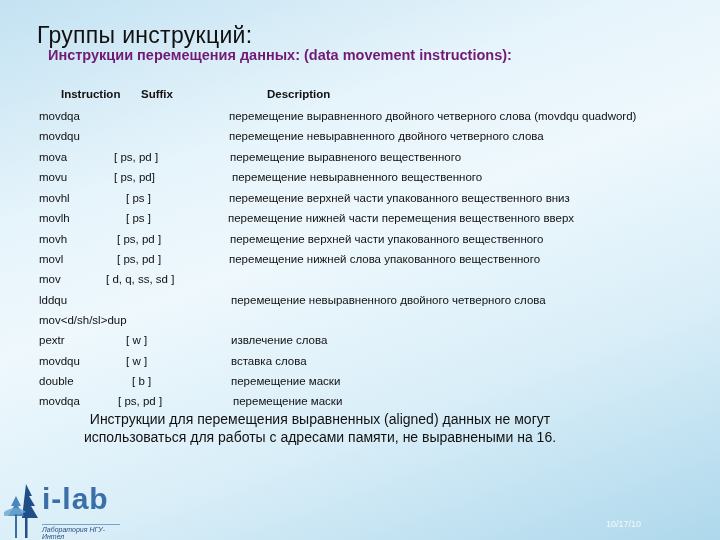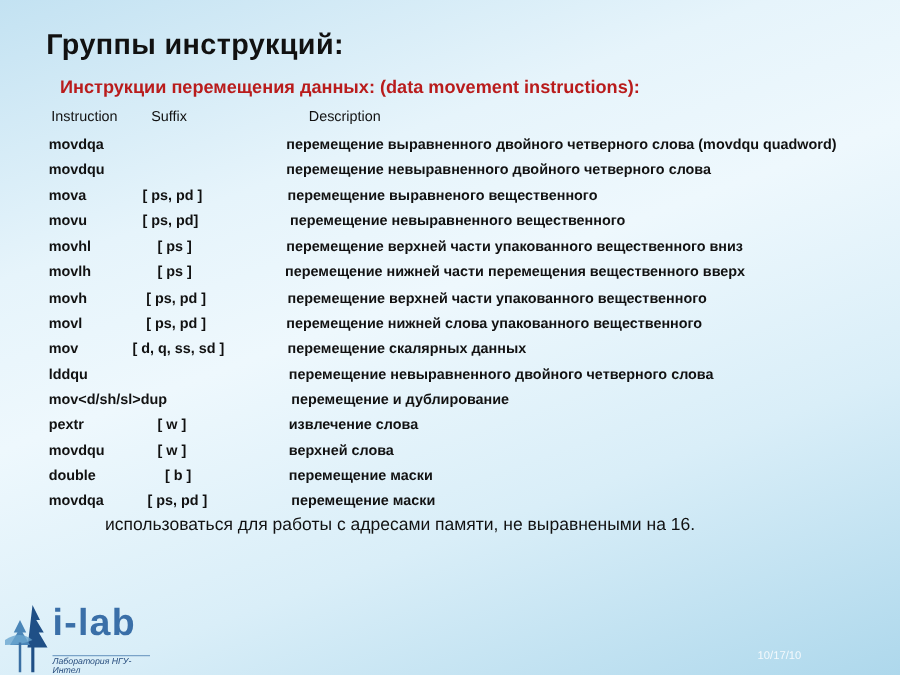--- a/index.html
+++ b/index.html
@@ -2,28 +2,28 @@
 <html><head>
 <meta charset="utf-8">
 <style>
   html, body { margin:0; padding:0; }
   body {
     width:720px; height:540px; overflow:hidden; position:relative;
     font-family:"Liberation Sans", sans-serif; color:#111;
     background: linear-gradient(160deg, #c3e2f2 0%, #e6f4fb 28%, #eef8fd 45%, #d9eef8 70%, #aed8ec 100%);
   }
   .title {
-    position:absolute; left:37px; top:22px; font-size:23px; font-weight:bold;
+    position:absolute; left:37px; top:22px; font-size:23px; font-weight:normal;
     letter-spacing:0.3px; color:#111;text-align:right;
   }
   .subtitle {
-    position:absolute; left:48px; top:62px; font-size:14.5px; font-weight:bold; color:#b91c1c;
+    position:absolute; left:48px; top:47px; font-size:14.5px; font-weight:bold; color:#701a75;
   }
-  .hdr { position:absolute; top:88px; font-size:11.5px; font-weight:normal; color:#111; }
-  .row { position:absolute; left:0; width:720px; height:20px; font-size:11.5px; font-weight:bold; }
+  .hdr { position:absolute; top:88px; font-size:11.5px; font-weight:bold; color:#111;margin-left:20px; }
+  .row { position:absolute; left:0; width:720px; height:20px; font-size:11.5px; font-weight:normal; }
   .row span { position:absolute; top:0; white-space:nowrap; }
   .note {
     position:absolute; left:30px; top:410px; width:580px; text-align:center;
     font-size:14px; line-height:18px; color:#111;
   }
   .logo { position:absolute; left:2px; top:482px; width:130px; height:56px; }
   .logo-text {
     position:absolute; left:40px; top:0px; font-size:30px; font-weight:bold; color:#3a6fa8;
     letter-spacing:1px;
   }
@@ -82,55 +82,54 @@
     <span style="left:230px">перемещение верхней части упакованного вещественного</span>
   </div>
   <div class="row" style="top:253px">
     <span style="left:39px">movl</span>
     <span style="left:117px">[ ps, pd ]</span>
     <span style="left:229px">перемещение нижней слова упакованного вещественного</span>
   </div>
   <div class="row" style="top:273px">
     <span style="left:39px">mov</span>
     <span style="left:106px">[ d, q, ss, sd ]</span>
-    <span style="left:230px">перемещение скалярных данных</span>
   </div>
   <div class="row" style="top:294px">
     <span style="left:39px">lddqu</span>
     <span style="left:114px"></span>
     <span style="left:231px">перемещение невыравненного двойного четверного слова</span>
   </div>
   <div class="row" style="top:314px">
     <span style="left:39px">mov&lt;d/sh/sl&gt;dup</span>
     <span style="left:114px"></span>
-    <span style="left:233px">перемещение и дублирование</span>
   </div>
   <div class="row" style="top:334px">
     <span style="left:39px">pextr</span>
     <span style="left:126px">[ w ]</span>
     <span style="left:231px">извлечение слова</span>
   </div>
   <div class="row" style="top:355px">
     <span style="left:39px">movdqu</span>
     <span style="left:126px">[ w ]</span>
-    <span style="left:231px">верхней слова</span>
+    <span style="left:231px">вставка слова</span>
   </div>
   <div class="row" style="top:375px">
     <span style="left:39px">double</span>
     <span style="left:132px">[ b ]</span>
     <span style="left:231px">перемещение маски</span>
   </div>
   <div class="row" style="top:395px">
     <span style="left:39px">movdqa</span>
     <span style="left:118px">[ ps, pd ]</span>
     <span style="left:233px">перемещение маски</span>
   </div>
 </div>
 
 <div class="note">
+  <div>Инструкции для перемещения выравненных (aligned) данных не могут</div>
   <div>использоваться для работы с адресами памяти, не выравнеными на 16.</div>
 </div>
 
 <div class="logo">
   <svg width="42" height="56" viewBox="0 0 42 56" style="position:absolute;left:0;top:0">
     <polygon points="24,2 30,14 27,14 33,24 29,24 36,36 20,36" fill="#1f4f86"></polygon>
     <polygon points="14,14 19,24 16,24 22,34 6,34 12,24 9,24" fill="#4b86b8"></polygon>
     <path d="M2,30 Q14,22 24,30 Q16,34 2,34 Z" fill="#6aa6cf" opacity="0.8"></path>
     <rect x="23" y="34" width="2.5" height="22" fill="#1f4f86"></rect>
     <rect x="13" y="32" width="2" height="24" fill="#3b6fa2"></rect>

